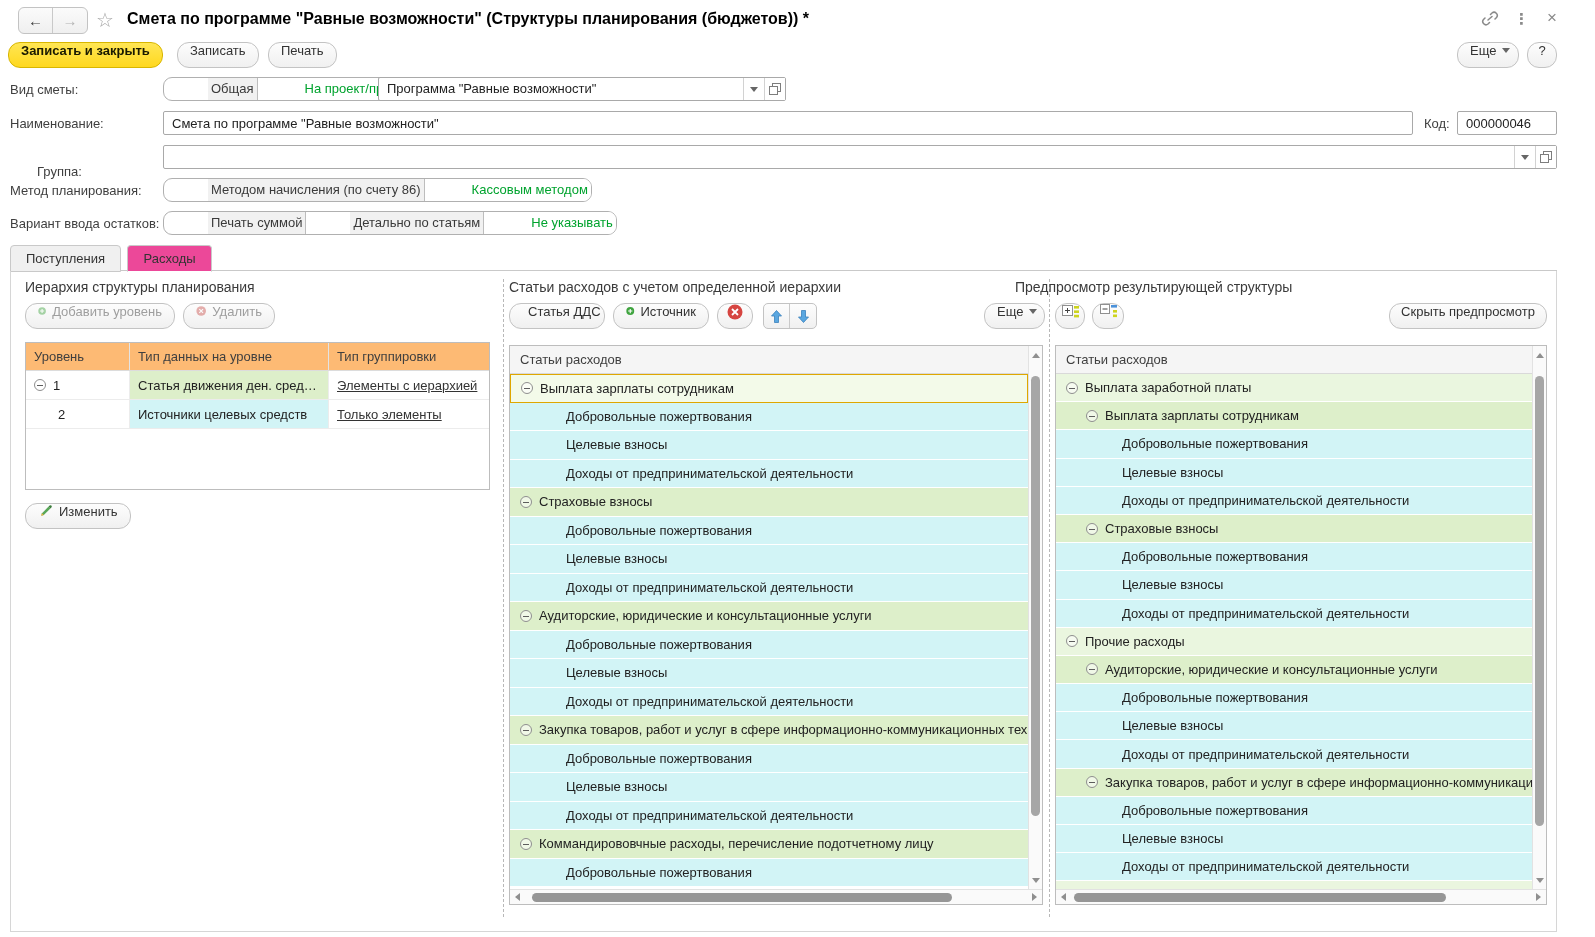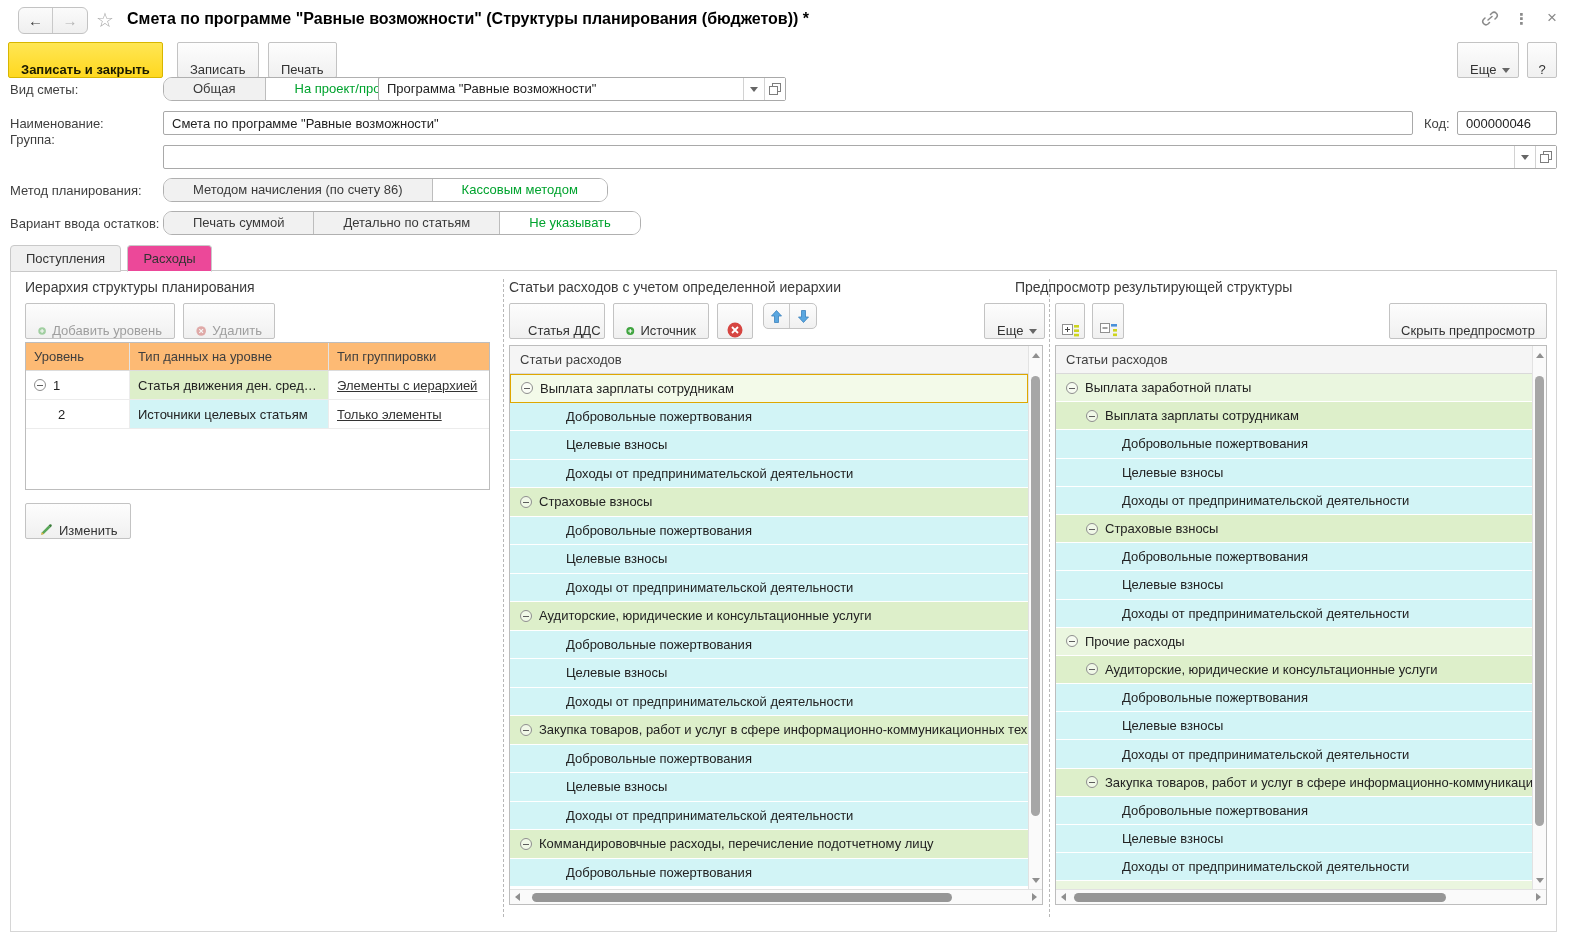--- a/index.html
+++ b/index.html
@@ -14,33 +14,33 @@
   .navbtn.back { color:#3c3c3c; border-right:1px solid #c9c9c9; }
   .navbtn.fwd  { color:#b3b3b3; }
   .star { position:absolute; left:96px; top:8px; font-size:20px; color:#a9a9a9; cursor:pointer; }
   .wtitle { position:absolute; left:127px; top:10px; font-size:16px; font-weight:bold; color:#000; white-space:nowrap; }
   .winicon { position:absolute; top:10px; color:#8a8a8a; cursor:pointer; }
   .winicon.link { right:96px; top:11px; }
   .winicon.dots { right:66px; font-size:15px; font-weight:bold; letter-spacing:0; top:10px; }
   .winicon.close { right:38px; font-size:17px; top:8px; }
 
   
-  .btn { height:36px; background:linear-gradient(#fdfdfd,#f0f0f0); border:1px solid #c3c3c3; border-radius:2px; font-size:13px; color:#333; padding:0 12px; display:inline-flex; align-items:flex-end; gap:6px; font-family:inherit; cursor:pointer; white-space:nowrap; }
+  .btn { height:26px; background:linear-gradient(#fdfdfd,#f0f0f0); border:1px solid #c3c3c3; border-radius:12px; font-size:13px; color:#333; padding:0 12px; display:inline-flex; align-items:flex-start; gap:6px; font-family:inherit; cursor:pointer; white-space:nowrap; }
   .btn.primary { background:linear-gradient(#ffe654,#ffd81f); border-color:#d8b600; font-weight:bold; color:#1a1a00; }
   .btn.disabled { color:#9e9e9e; }
   .btn.disabled svg { opacity:.45; }
   .caret { width:0; height:0; border:4px solid transparent; border-top:5px solid #666; margin-top:5px; }
   .cmdbar { position:absolute; left:0; top:41px; width:100%; height:28px; }
   .cmdbar .btn { position:absolute; top:1px; }
 
   
   .flabel { position:absolute; left:10px; font-size:13px; color:#3f3f3f; white-space:nowrap; }
   .fctl { position:absolute; }
   .toggle { display:inline-flex; border:1px solid #b0b0b0; border-radius:9px; overflow:hidden; height:24px; background:#fff; }
-  .toggle .opt { padding:0 29px; line-height:22px; font-size:13px; color:#3a3a3a; background:#f1f1f1; border-right:1px solid #bdbdbd; cursor:pointer; white-space:nowrap; }
+  .toggle .opt { padding:0 3px; line-height:22px; font-size:13px; color:#3a3a3a; background:#f1f1f1; border-right:1px solid #bdbdbd; cursor:pointer; white-space:nowrap;margin-left:44px; }
   .toggle .opt:last-child { border-right:none; }
   .toggle .opt.sel { background:#fff; color:#00A32E; }
   .combo { display:inline-flex; border:1px solid #a9a9a9; border-radius:2px; height:24px; background:#fff; }
   .combo .val { flex:1; padding:0 8px; line-height:22px; font-size:13px; color:#222; white-space:nowrap; overflow:hidden; }
   .cbtn { width:21px; display:flex; align-items:center; justify-content:center; border-left:1px solid #d2d2d2; cursor:pointer; background:#fff; }
   .tinput { height:24px; border:1px solid #a9a9a9; border-radius:2px; font-size:13px; padding:0 8px; font-family:inherit; color:#222; width:100%; }
 
   
   .tabbar { position:absolute; left:10px; top:244px; width:1547px; height:27px; border-bottom:1px solid #c9c9c9; }
   .tab { display:inline-block; padding:0 15px; line-height:25px; font-size:13px; border:1px solid #c9c9c9; border-radius:4px 4px 0 0; margin-right:2px; background:#f0f0f0; color:#333; cursor:pointer; position:relative; top:1px; }
@@ -163,21 +163,21 @@
 
   <span class="flabel" style="top:116px;">Наименование:</span>
   <div class="fctl" style="left:163px;top:111px;width:1250px;">
     <input class="tinput" value="Смета по программе &quot;Равные возможности&quot;" style="">
   </div>
   <span class="flabel" style="left:1424px;top:116px;">Код:</span>
   <div class="fctl" style="left:1457px;top:111px;width:100px;">
     <input class="tinput" value="000000046" style="">
   </div>
 
-  <span class="flabel" style="top:132px;">Группа:</span>
+  <span class="flabel" style="top:164px;margin-left:27px;">Группа:</span>
   <div class="fctl combo" style="left:163px;top:145px;width:1394px;">
     <span class="val"></span>
     <span class="cbtn">
         <span class="caret" style="margin-top:4px;"></span>
       </span>
     <span class="cbtn">
         <svg width="12" height="12" viewBox="0 0 12 12">
           <rect x="3.5" y="0.5" width="8" height="8" fill="#fff" stroke="#7d7d7d"></rect>
           <rect x="0.5" y="3.5" width="8" height="8" fill="#fff" stroke="#7d7d7d"></rect>
         </svg>
@@ -238,21 +238,21 @@
             </div>
             <div class="lcell c2 green">Статья движения ден. сред…</div>
             <div class="lcell c3">
               <span class="cell-link">Элементы с иерархией</span>
             </div>
           </div>
           <div class="lrow">
             <div class="lcell c1 indent">
               <span>2</span>
             </div>
-            <div class="lcell c2 cyan">Источники целевых статьям</div>
+            <div class="lcell c2 cyan">Источники целевых средств</div>
             <div class="lcell c3">
               <span class="cell-link">Только элементы</span>
             </div>
           </div>
         </div>
     </div>
 
     <button class="btn" style="position:absolute;left:14px;top:232px;">
       <svg width="15" height="15" viewBox="0 0 15 15">
           <path d="M3.2 11.8 L4 9.2 L10.6 2.6 L12.4 4.4 L5.8 11 Z" fill="#58a758"></path>

